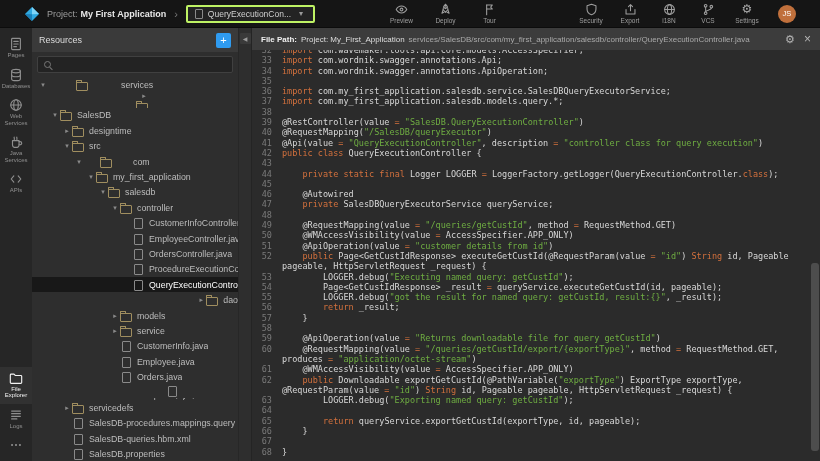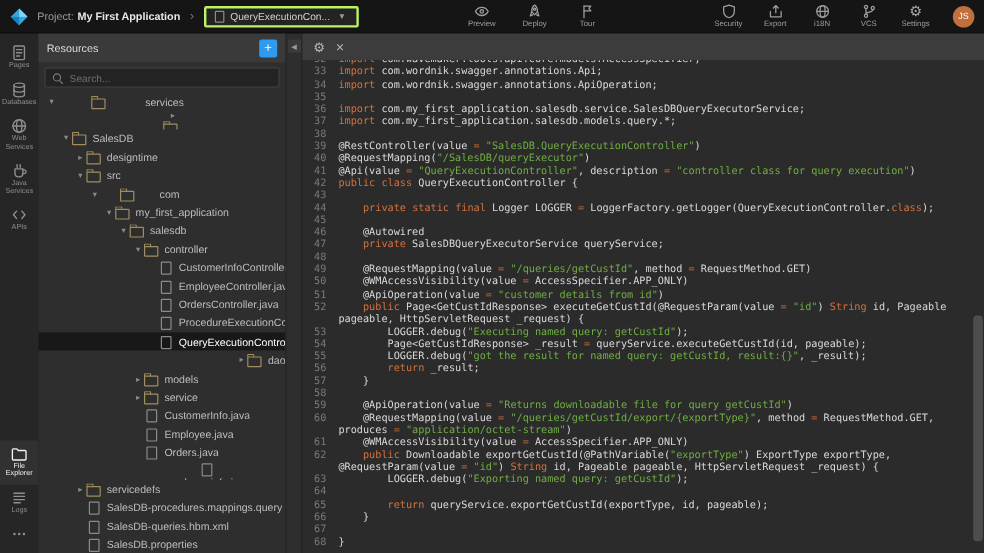--- a/index.html
+++ b/index.html
@@ -1,20 +1,20 @@
 <!DOCTYPE html>
 <html style="--kw: #d4713d; --str: #6fae42; --code: #d8d8d8; --lnc: #7a7a7a; --edbg: #2b2b2b; --accent: #2f9bf0; --avatar: #c0703c;"><head>
 <meta charset="utf-8">
 <style>
 *{margin:0;padding:0;box-sizing:border-box}
 html,body{width:820px;height:461px;overflow:hidden;background:#1d1d1d;font-family:"Liberation Sans",sans-serif}
 .app{width:820px;height:461px;display:flex;flex-direction:column}
 
 
-.topbar{height:28px;background:#151515;border-bottom:1px solid #0c0c0c;display:flex;align-items:center;padding:0 8px;flex:0 0 auto}
+.topbar{height:28px;background:#151515;border-bottom:1px solid #0c0c0c;display:flex;align-items:center;padding:0 24px;flex:0 0 auto}
 .logo{width:16px;height:16px;flex:0 0 auto;display:block}
 .proj{font-size:9px;color:#9c9c9c;margin-left:7px;white-space:nowrap}
 .proj b{color:#e8e8e8;font-weight:bold;margin-left:3px}
 .chev{color:#777;font-size:11px;margin:0 8px}
 .fdrop{display:flex;align-items:center;gap:5px;height:18px;padding:0 7px;border:2px solid #bef264;border-radius:2px;background:#232323;color:#cfcfcf;font-size:8.5px;min-width:120px;cursor:pointer}
 .fdrop .caret{color:#9a9a9a;font-size:8px;margin-left:auto}
 .mini-doc{width:8px;height:10px;border:1px solid #8a8a8a;border-radius:1px;flex:0 0 auto}
 .center-group{flex:1;display:flex;justify-content:center;gap:14px}
 .tb-item{display:flex;flex-direction:column;align-items:center;gap:1px;color:#9e9e9e;min-width:30px;cursor:pointer}
 .tb-item svg{display:block}
@@ -223,21 +223,20 @@
       </div>
     </div>
 
     <div class="panel">
       <div class="panel-header">
         <span class="panel-title">Resources</span>
         <span class="add-btn">+</span>
       </div>
       <div class="search-wrap">
         <span class="search-icon"></span>
-        <input class="search-input" type="text" placeholder="Search..." style="">
       </div>
       <div class="tree">
           <div class="tree-row" style="padding-left: 6px; gap: 28px;">
             <span class="caret">▾</span>
             <span class="ficon folder"></span>
             <span class="tlabel">services</span>
           </div>
           <div class="tree-row" style="padding-left: 18px; flex-direction: column;">
             <span class="caret">▸</span>
             <span class="ficon folder"></span>
@@ -360,20 +359,23 @@
           </div>
         </div>
     </div>
 
     <div class="splitter">
       <span class="collapse-btn">◀</span>
     </div>
 
     <div class="editor">
       <div class="ed-header">
+        <div class="fp">
+          <span class="fp-label">File Path:</span><span class="fp-proj">Project: My_First_Application</span><span class="fp-path">services/SalesDB/src/com/my_first_application/salesdb/controller/QueryExecutionController.java</span>
+        </div>
         <span class="ed-gear">⚙</span>
         <span class="ed-close">×</span>
       </div>
       <div class="code-wrap">
         <div class="code-scroll">
             <div class="cl">
               <span class="ln">32</span>
               <span class="ct"><span class="k">import</span> com.wavemaker.tools.api.core.models.AccessSpecifier;</span>
             </div>
             <div class="cl">

